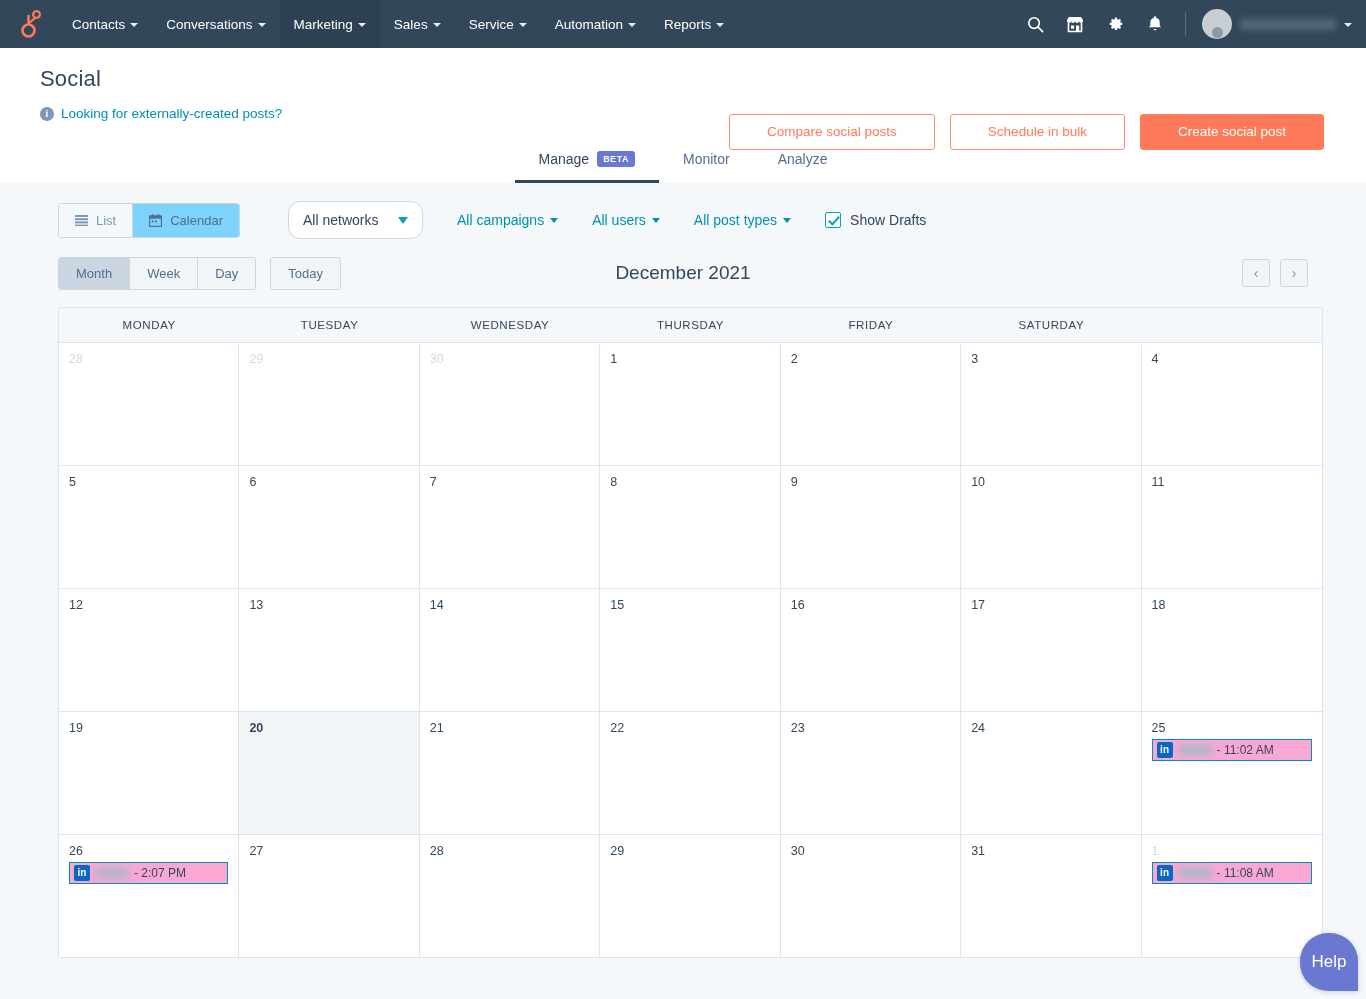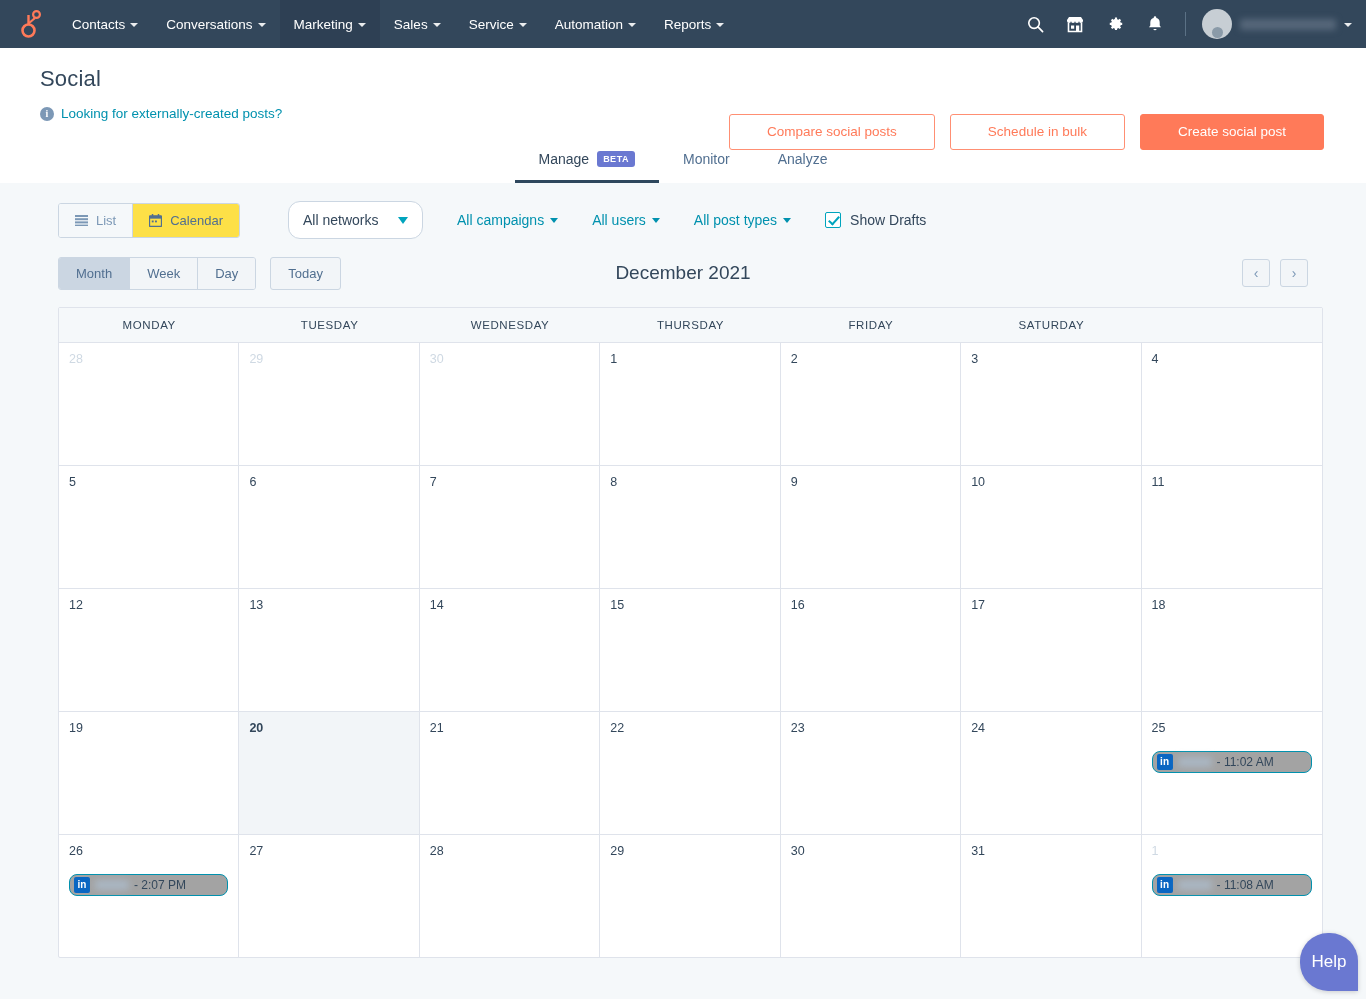--- a/index.html
+++ b/index.html
@@ -94,21 +94,21 @@
   .seg {
     display: flex; border: 1px solid #cbd6e2; border-radius: 3px; overflow: hidden;
     background: #fff;
   }
   .seg-btn {
     display: flex; align-items: center; gap: 8px;
     padding: 9px 16px; font-size: 13px; color: #7c98b6; cursor: pointer;
     background: #f5f8fa; border-right: 1px solid #cbd6e2;
   }
   .seg-btn:last-child { border-right: none; }
-  .seg-btn.active { background: #fde047; color: #516f90; justify-content: space-between; }
+  .seg-btn.active { background: #7dd3fc; color: #516f90; justify-content: space-between; }
 
   .select-box {
     margin-left: 48px; border: 1px solid #cbd6e2; border-radius: 12px;
     background: #fff; padding: 10px 14px; width: 135px;
     display: flex; align-items: center; justify-content: space-between;
     font-size: 14px; color: #33475b; cursor: pointer;
   }
   .tri-down {
     width: 0; height: 0; border-left: 5px solid transparent;
     border-right: 5px solid transparent; border-top: 7px solid #00a4bd;
@@ -175,22 +175,22 @@
     border-top: 1px solid #dfe3eb; border-right: 1px solid #dfe3eb;
     height: 123px; padding: 9px 10px; position: relative; overflow: hidden;
   }
   .cell:nth-child(7n) { border-right: none; }
   .cell.today { background: #f2f5f8; }
   .daynum { font-size: 12.5px; color: #33475b; }
   .daynum.muted { color: #cfd9e3; }
   .daynum.bold { font-weight: 700; }
 
   .post {
-    margin-top: 16px; border: 1px solid #0091ae; border-radius: 8px;
-    background: #a3a3a3; display: flex; align-items: center; gap: 5px;
+    margin-top: 4px; border: 1px solid #0091ae; border-radius: 0;
+    background: #f9a8d4; display: flex; align-items: center; gap: 5px;
     padding: 2px 4px; cursor: pointer; font-size: 12px; color: #33475b;
   }
   .li-icon {
     width: 16px; height: 16px; background: #0a66c2; border-radius: 2px;
     color: #fff; font-size: 10px; font-weight: 700; line-height: 16px;
     text-align: center; flex: none; font-family: "Liberation Sans", sans-serif;
   }
   .post .redacted2 {
     background: #aab7c4; border-radius: 2px; filter: blur(3.5px);
     height: 10px; width: 34px; display: inline-block;

